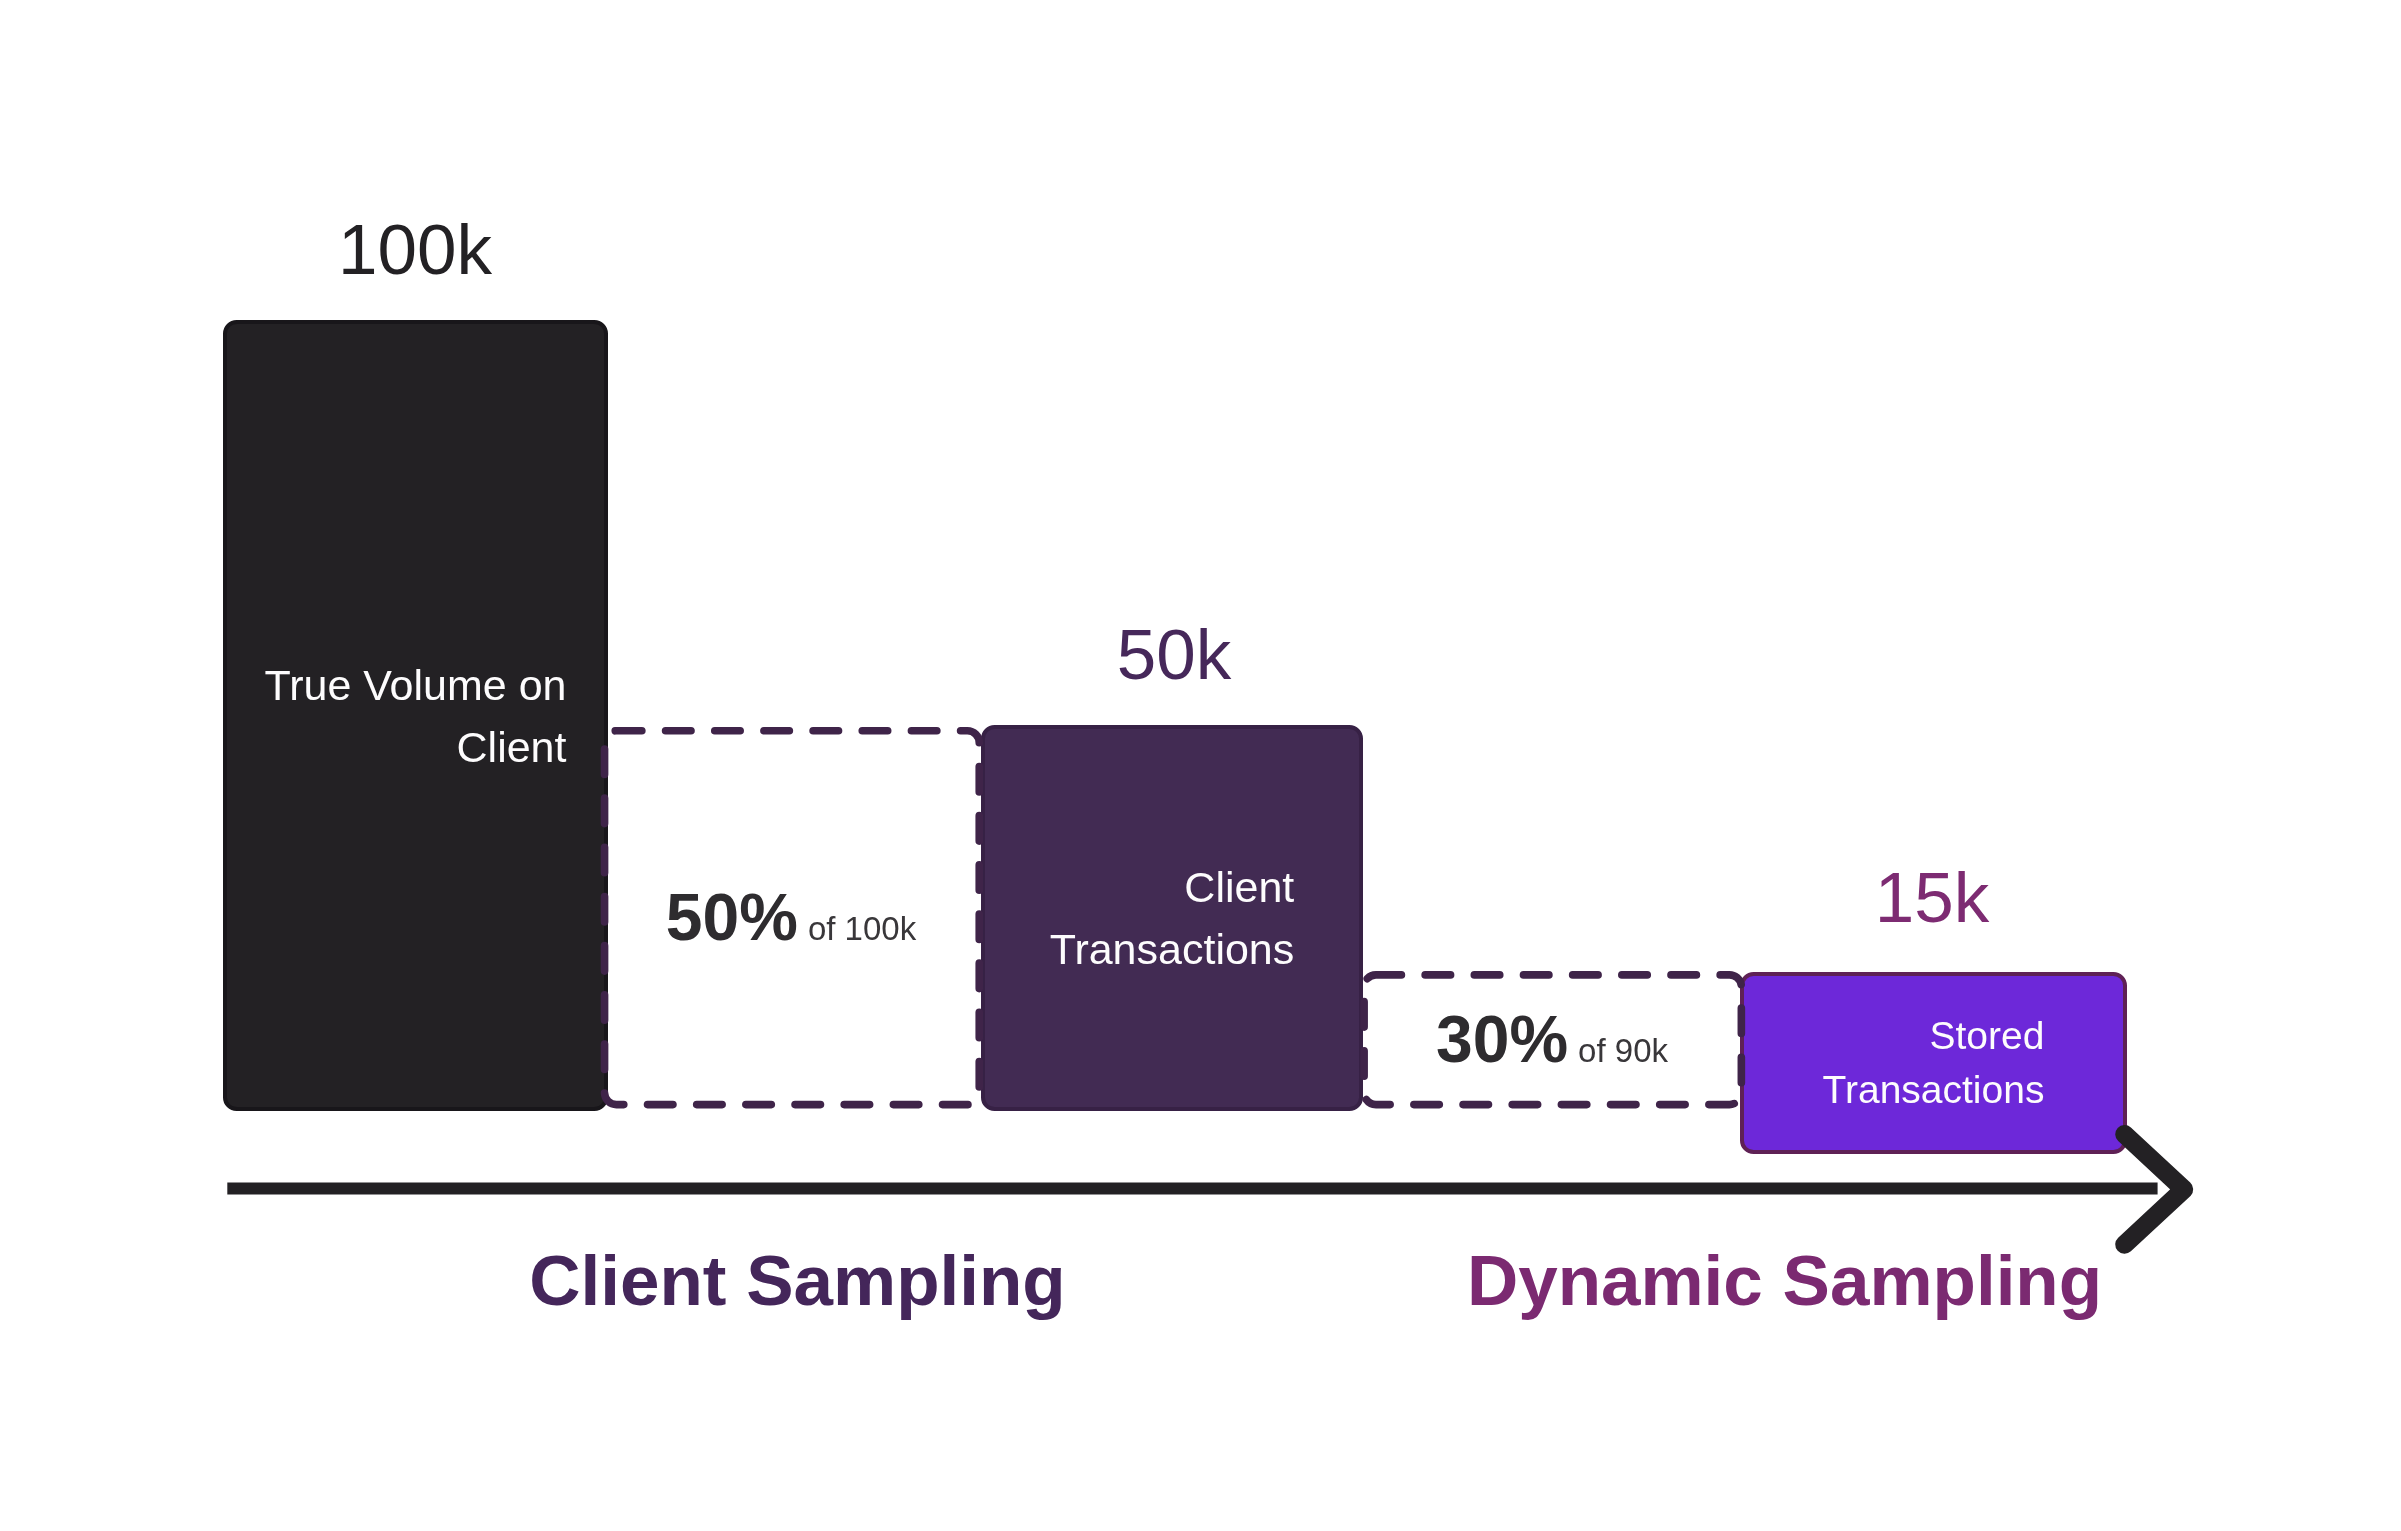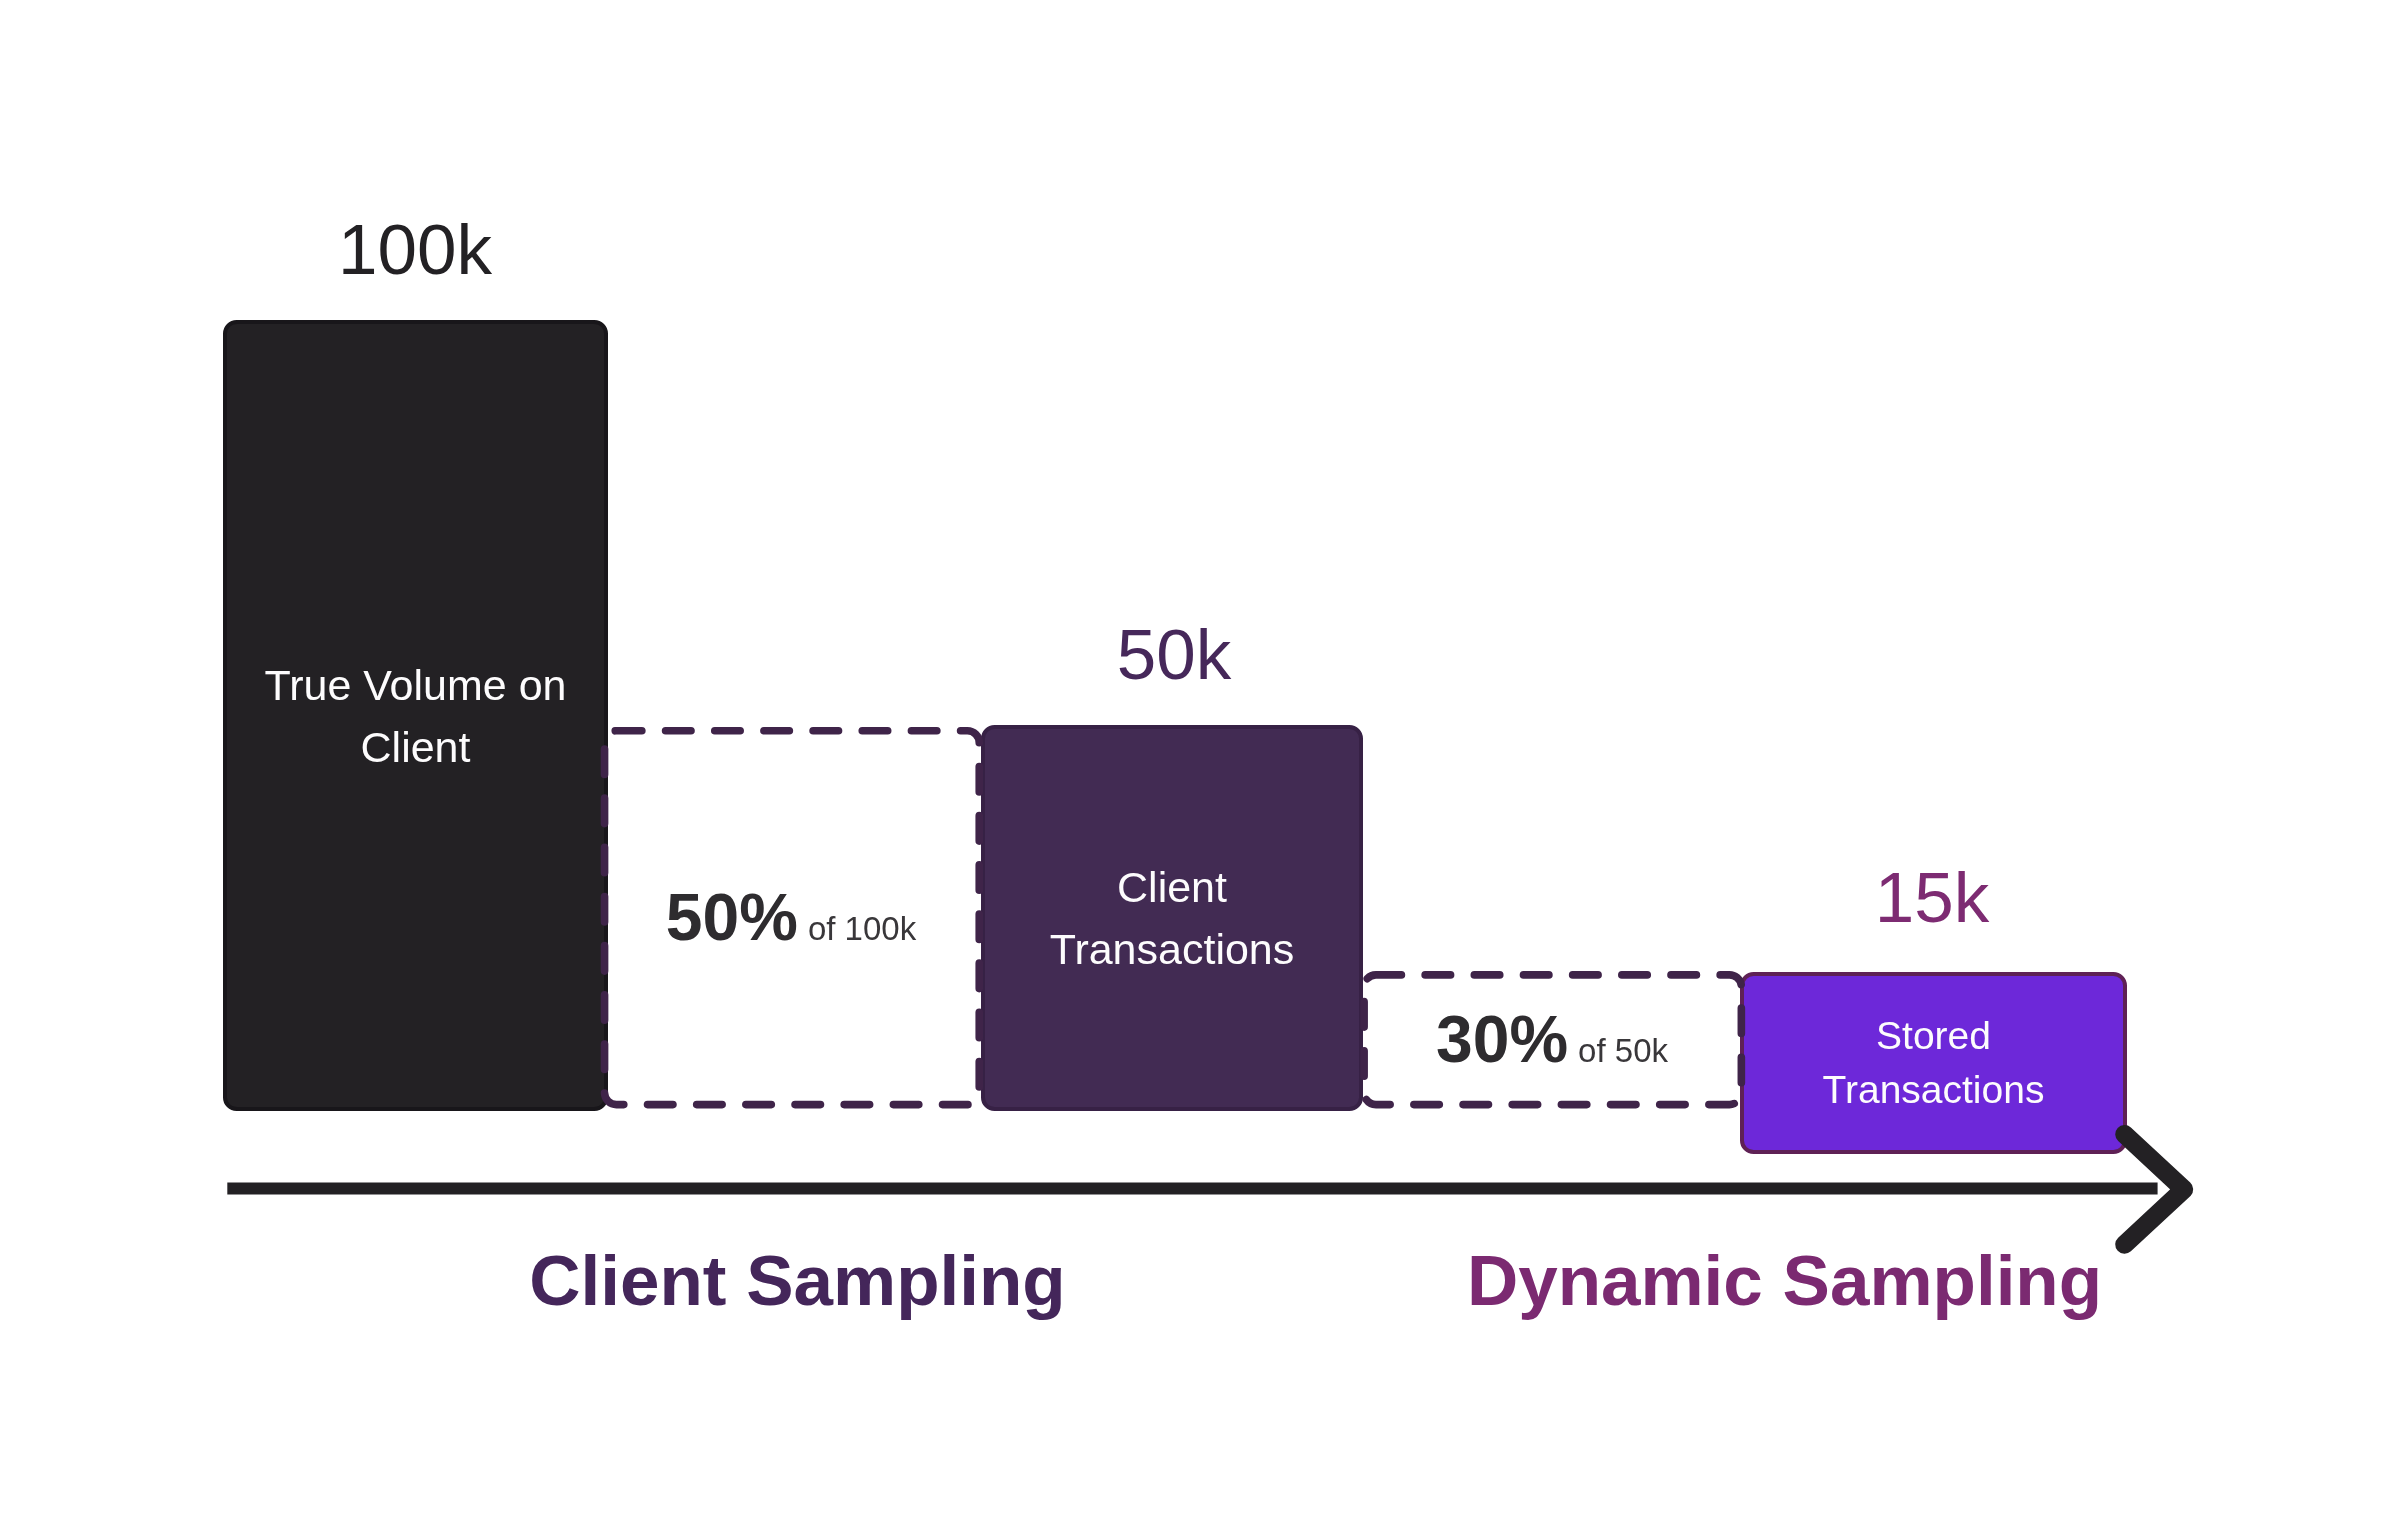--- a/index.html
+++ b/index.html
@@ -26,21 +26,21 @@
   .num-15k  { left: 1754px; top: 862px; color: #7d2b72; }
 
   
   .bar {
     position: absolute;
     border-radius: 13.6px;
     box-sizing: border-box;
     display: flex;
     align-items: center;
     justify-content: center;
-    text-align: center;
+    text-align: right;
     color: #fdfcfd;
   }
   .bar-true {
     left: 223px; top: 320px; width: 385px; height: 791px;
     background: #232124; border: 4.2px solid #18161a;
   }
   .bar-total {
     left: 981px; top: 725px; width: 382px; height: 386px;
     background: #422b53; border: 4.2px solid #372145;
   }
@@ -116,21 +116,21 @@
       <span class="bar-line">Transactions</span>
     </div>
   </div>
 
   <div class="pct-row pct-row-1">
     <span class="pct-big">50%</span>
     <span class="pct-small">of 100k</span>
   </div>
   <div class="pct-row pct-row-2">
     <span class="pct-big">30%</span>
-    <span class="pct-small">of 50k</span>
+    <span class="pct-small">of 90k</span>
   </div>
 
   <div class="stage stage-client">Client Sampling</div>
   <div class="stage stage-dynamic">Dynamic Sampling</div>
 
   <svg class="vector-layer" viewBox="0 0 2832 1806" xmlns="http://www.w3.org/2000/svg">
     <rect x="713" y="862" width="442" height="441" rx="14" fill="none" stroke="#3f2449" stroke-width="9" stroke-dasharray="30 28" stroke-linecap="round"></rect>
     <rect x="1609" y="1150" width="445" height="153" rx="14" fill="none" stroke="#3f2449" stroke-width="9" stroke-dasharray="30 28" stroke-linecap="round"></rect>
     <line x1="268" y1="1402" x2="2545" y2="1402" stroke="#232124" stroke-width="14" stroke-linecap="butt"></line>
     <polyline points="2506,1338 2576,1403 2506,1468" fill="none" stroke="#232124" stroke-width="22" stroke-linecap="round" stroke-linejoin="round"></polyline>

